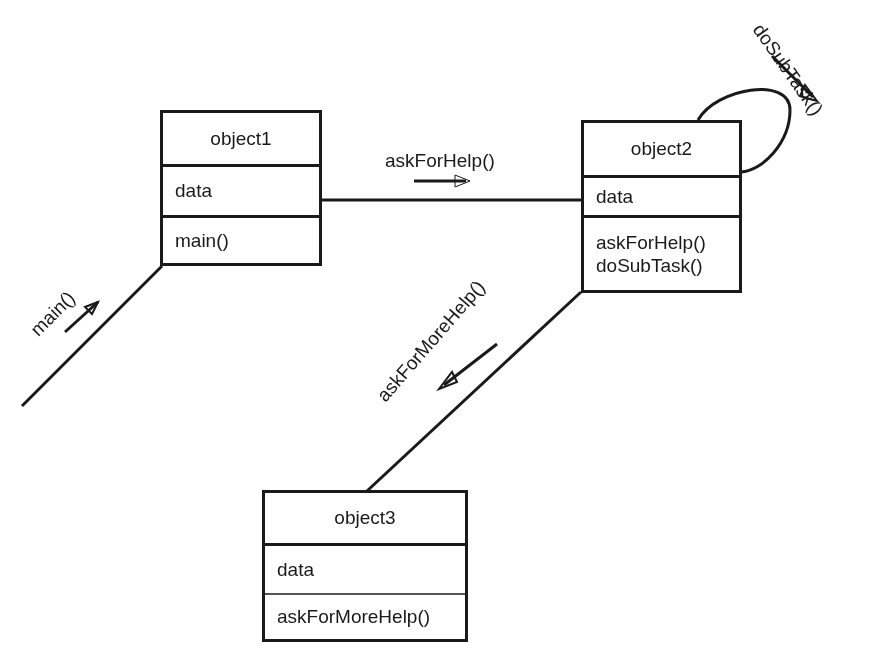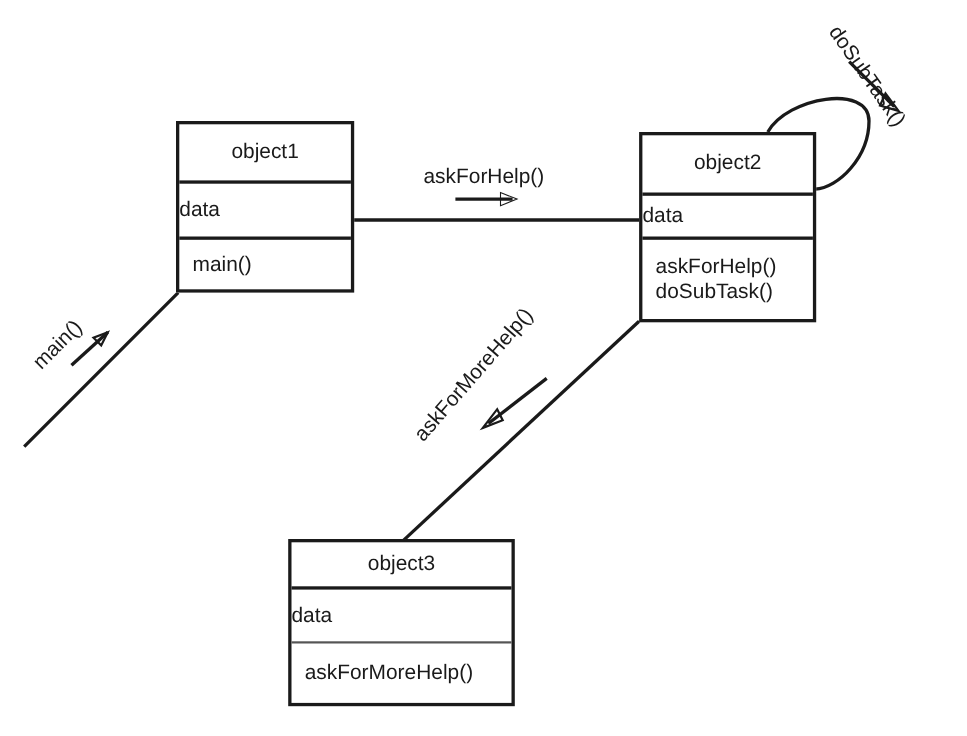--- a/index.html
+++ b/index.html
@@ -36,21 +36,21 @@
   }
   .obj-compartment.sep-thin {
     border-top: 2px solid #555555;
   }
   .c-name {
     justify-content: center;
     font-size: 19px;
   }
   .c-body {
     justify-content: flex-start;
-    padding-left: 0;
+    padding-left: 12px;
     font-size: 19px;
   }
   .c-ops {
     flex-direction: column;
     align-items: flex-start;
     justify-content: center;
     padding-left: 12px;
     font-size: 19px;
     line-height: 1.22;
   }
@@ -127,21 +127,21 @@
     <div class="obj-compartment c-body sep" style="height:40px;">
       <span>data</span>
     </div>
     <div class="obj-compartment c-ops sep" style="flex:1;">
       <span>askForHelp()</span>
       <span>doSubTask()</span>
     </div>
   </div>
 
   <div class="obj-box" id="box-object3" style="left:262px; top:490px; width:206px; height:152px;">
-    <div class="obj-compartment c-name" style="height:40px;border-radius:20px;">
+    <div class="obj-compartment c-name" style="height:50px;border-radius:20px;">
       <span>object3</span>
     </div>
     <div class="obj-compartment c-body sep" style="height:50px;">
       <span>data</span>
     </div>
     <div class="obj-compartment c-ops sep-thin" style="flex:1;">
       <span>askForMoreHelp()</span>
     </div>
   </div>
 

